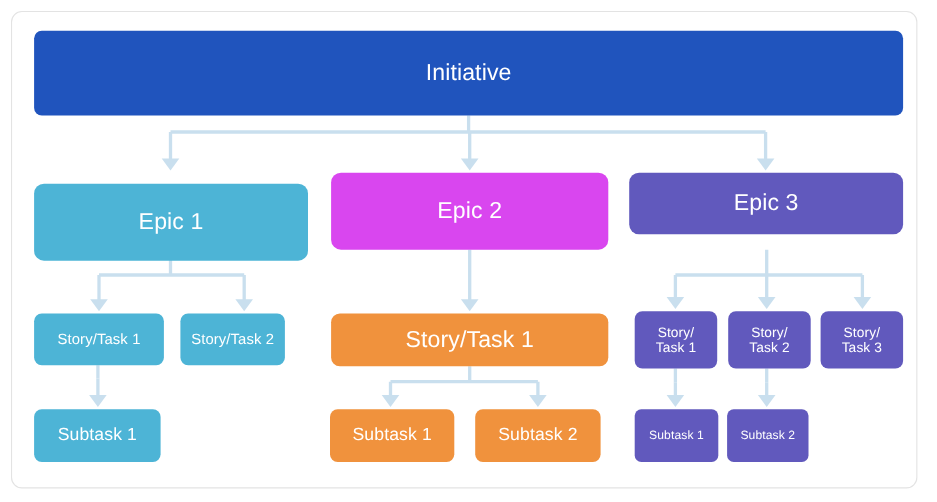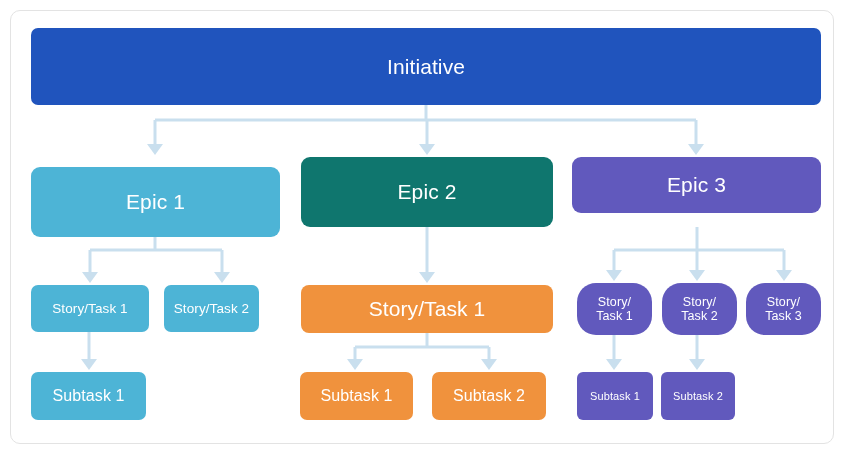--- a/index.html
+++ b/index.html
@@ -49,21 +49,21 @@
     line-height: 1.12;
     border-radius: 7px;
     letter-spacing: 0.1px;
     white-space: pre-line;
     font-weight: 400;
   }
   .lvl-initiative { font-size: 21px; border-radius: 7px; }
   .lvl-epic       { font-size: 21px; border-radius: 9px; }
   .lvl-story-lg   { font-size: 21px; border-radius: 8px; }
   .lvl-story-md   { font-size: 13.5px; border-radius: 7px; }
-  .lvl-story-sm   { font-size: 12.5px; border-radius: 19px; }
+  .lvl-story-sm   { font-size: 12.5px; border-radius: 7px; }
   .lvl-subtask-lg { font-size: 16px; border-radius: 7px; }
   .lvl-subtask-sm { font-size: 11px; border-radius: 6px; }
 </style>
 </head>
 <body>
 
 <div id="diagram-root">
 
   <div class="card-frame"></div>
 
@@ -122,21 +122,21 @@
       <g>
         <line x1="697" y1="335" x2="697" y2="348" stroke="#c9dfee" stroke-width="3" stroke-linecap="butt"></line>
         <line x1="697" y1="348" x2="697" y2="360" stroke="#c9dfee" stroke-width="3" stroke-linecap="butt"></line>
         <path d="M 689 359 L 705 359 L 697 370 Z" fill="#c9dfee"></path>
       </g>
     </svg>
 
   <div id="node-layer">
       <div class="node lvl-initiative" style="left: 31px; top: 28px; width: 790px; height: 77px; background: rgb(32, 84, 189);">Initiative</div>
       <div class="node lvl-epic" style="left: 31px; top: 167px; width: 249px; height: 70px; background: rgb(77, 180, 214);">Epic 1</div>
-      <div class="node lvl-epic" style="left: 301px; top: 157px; width: 252px; height: 70px; background: #0f766e;">Epic 2</div>
+      <div class="node lvl-epic" style="left: 301px; top: 157px; width: 252px; height: 70px; background: #d946ef;">Epic 2</div>
       <div class="node lvl-epic" style="left: 572px; top: 157px; width: 249px; height: 56px; background: rgb(97, 89, 189);">Epic 3</div>
       <div class="node lvl-story-md" style="left: 31px; top: 285px; width: 118px; height: 47px; background: rgb(77, 180, 214);">Story/Task 1</div>
       <div class="node lvl-story-md" style="left: 164px; top: 285px; width: 95px; height: 47px; background: rgb(77, 180, 214);">Story/Task 2</div>
       <div class="node lvl-story-lg" style="left: 301px; top: 285px; width: 252px; height: 48px; background: rgb(240, 146, 61);">Story/Task 1</div>
       <div class="node lvl-story-sm" style="left: 577px; top: 283px; width: 75px; height: 52px; background: rgb(97, 89, 189);">Story/
 Task 1</div>
       <div class="node lvl-story-sm" style="left: 662px; top: 283px; width: 75px; height: 52px; background: rgb(97, 89, 189);">Story/
 Task 2</div>
       <div class="node lvl-story-sm" style="left: 746px; top: 283px; width: 75px; height: 52px; background: rgb(97, 89, 189);">Story/
 Task 3</div>

